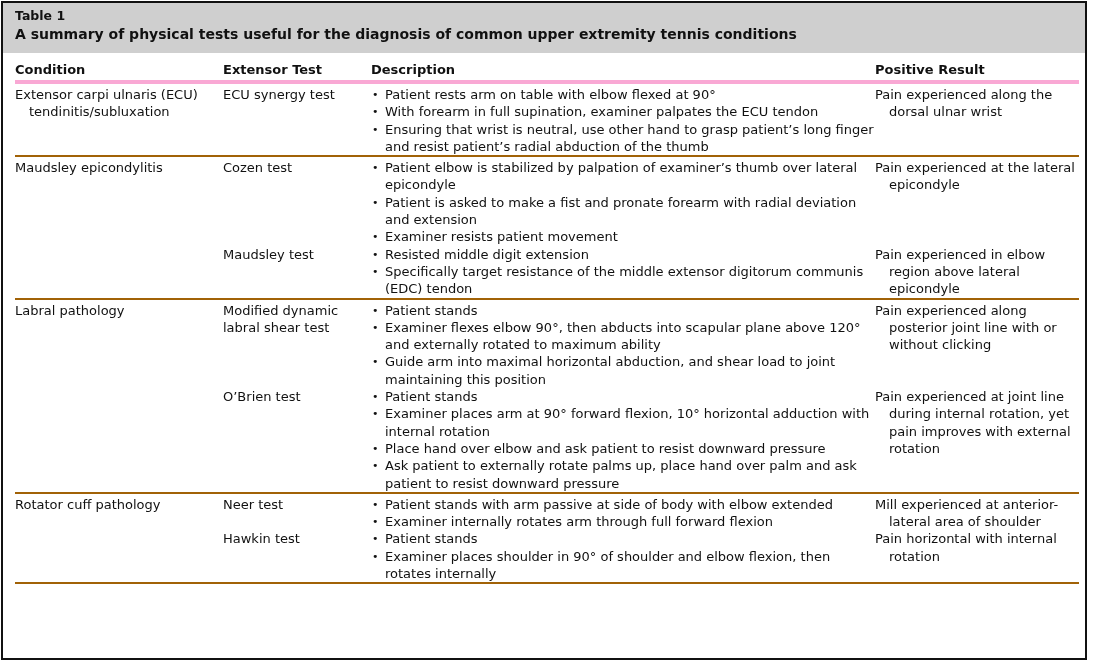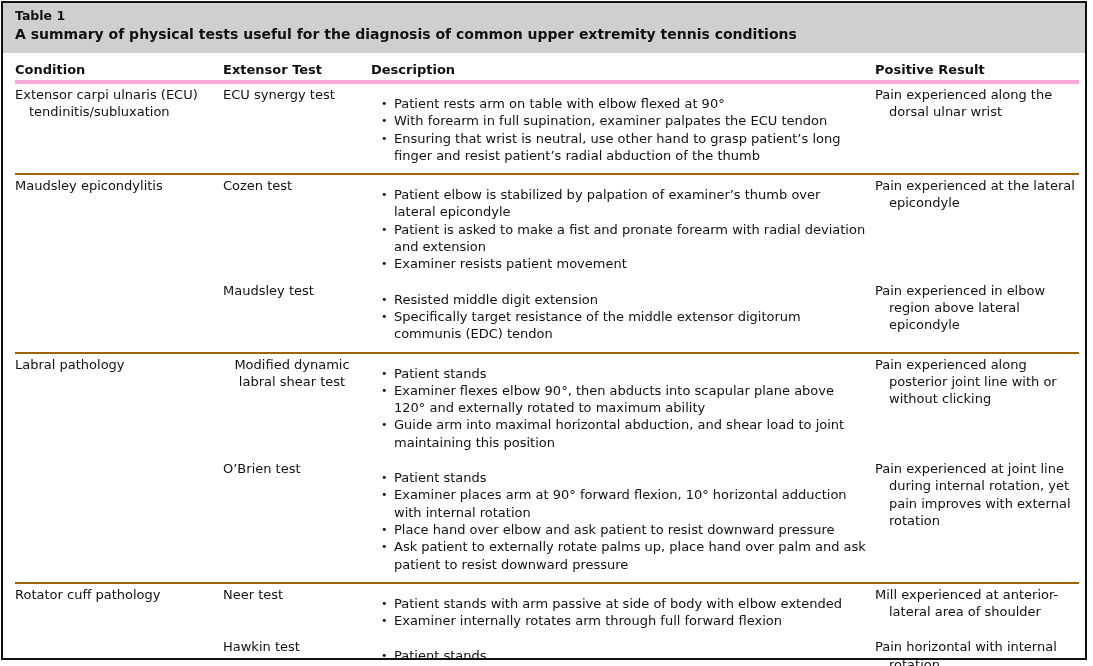--- a/index.html
+++ b/index.html
@@ -17,24 +17,24 @@
   col.c1 { width: 208px; } col.c2 { width: 148px; } col.c3 { width: 504px; } col.c4 { width: 204px; }
   thead th {
     text-align: left; font-weight: bold; font-size: 13px; padding: 9px 0 2px 0; line-height: 16px;
     border-bottom: 4px solid #f9a8d4;
   }
   td { font-size: 13px; line-height: 17.3px; vertical-align: top; padding: 0; }
   tr.group-end td { border-bottom: 2px solid #a16207; }
   tr.first td { padding-top: 2px; }
   .cond { padding-left: 2px; }
   .hang { padding-left: 14px; text-indent: -14px; }
-  ul { list-style: none; margin: 9px; padding: 0; }
+  ul { list-style: none; margin: 0; padding: 0; }
   li { position: relative; padding-left: 14px; }
   li::before { content: "\2022"; position: absolute; left: 1px; top: 0; font-size: 11px; }
-  .test-right { text-align: center; padding-right: 10px; margin-top: 40px; }
+  .test-right { text-align: left; padding-right: 10px; margin-top: 40px; }
   .res { padding-left: 14px; text-indent: -14px; }
 </style>
 </head>
 <body>
 
 <div class="frame">
   <div class="caption">
     <div class="label">Table 1</div>
     <div class="title">A summary of physical tests useful for the diagnosis of common upper extremity tennis conditions</div>
   </div>

